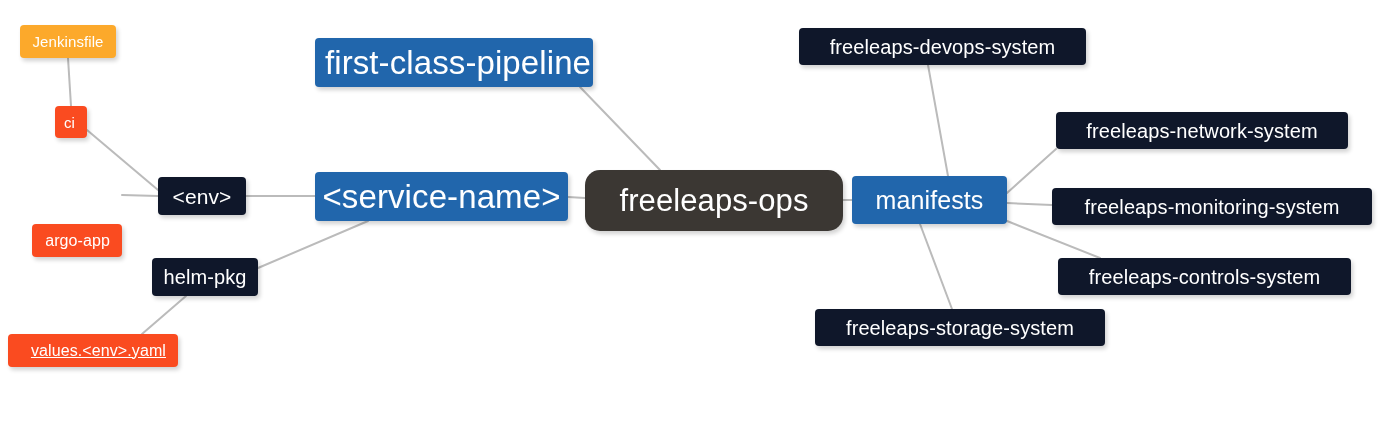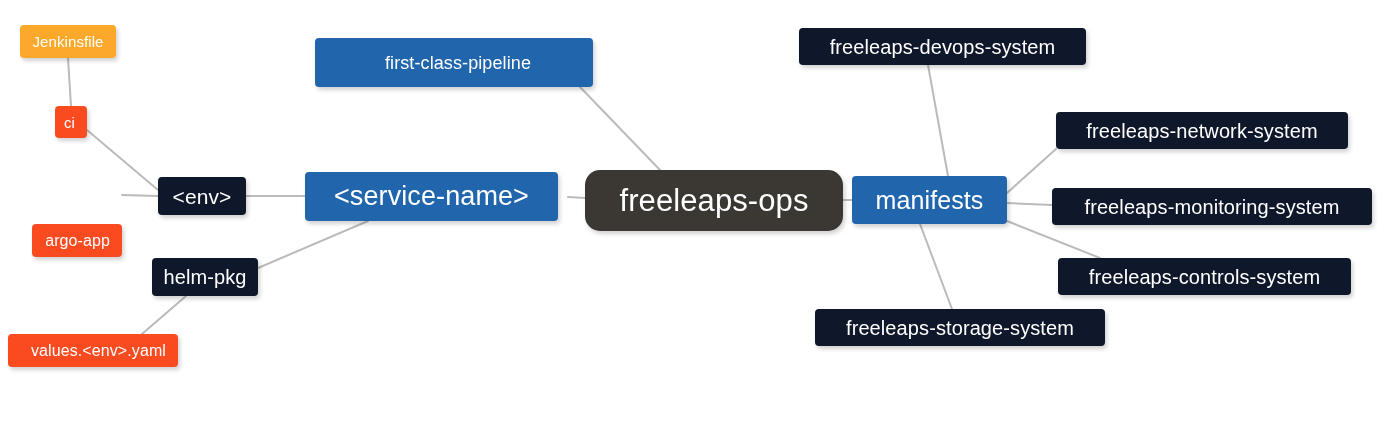--- a/index.html
+++ b/index.html
@@ -76,27 +76,27 @@
       </div>
       <div class="node node-red" style="left: 32px; top: 178px; width: 90px; height: 33px; font-size: 16px; margin-top: 46px;">
         <span>argo-app</span>
       </div>
       <div class="node node-green" style="left: 158px; top: 177px; width: 88px; height: 38px; font-size: 21px;">
         <span>&lt;env&gt;</span>
       </div>
       <div class="node node-green" style="left: 152px; top: 258px; width: 106px; height: 38px; font-size: 20px;">
         <span>helm-pkg</span>
       </div>
-      <div class="node node-red" style="left: 8px; top: 334px; width: 170px; height: 33px; font-size: 16px;">
+      <div class="node node-red" style="left: 8px; top: 334px; width: 170px; height: 33px; font-size: 16px; text-decoration: underline;">
         <span>values.&lt;env&gt;.yaml</span>
       </div>
-      <div class="node node-blue" style="left: 315px; top: 38px; width: 278px; height: 49px; font-size: 18px; padding-left: 20px;">
+      <div class="node node-blue" style="left: 315px; top: 38px; width: 278px; height: 49px; font-size: 33px; padding-left: 20px;">
         <span>first-class-pipeline</span>
       </div>
-      <div class="node node-blue" style="left: 305px; top: 172px; width: 253px; height: 49px; font-size: 27px;">
+      <div class="node node-blue" style="left: 315px; top: 172px; width: 253px; height: 49px; font-size: 33px;">
         <span>&lt;service-name&gt;</span>
       </div>
       <div class="node node-root" style="left: 585px; top: 170px; width: 258px; height: 61px; font-size: 31px;">
         <span>freeleaps-ops</span>
       </div>
       <div class="node node-blue" style="left: 852px; top: 176px; width: 155px; height: 48px; font-size: 25px;">
         <span>manifests</span>
       </div>
       <div class="node node-green" style="left: 799px; top: 28px; width: 287px; height: 37px; font-size: 20px;">
         <span>freeleaps-devops-system</span>

